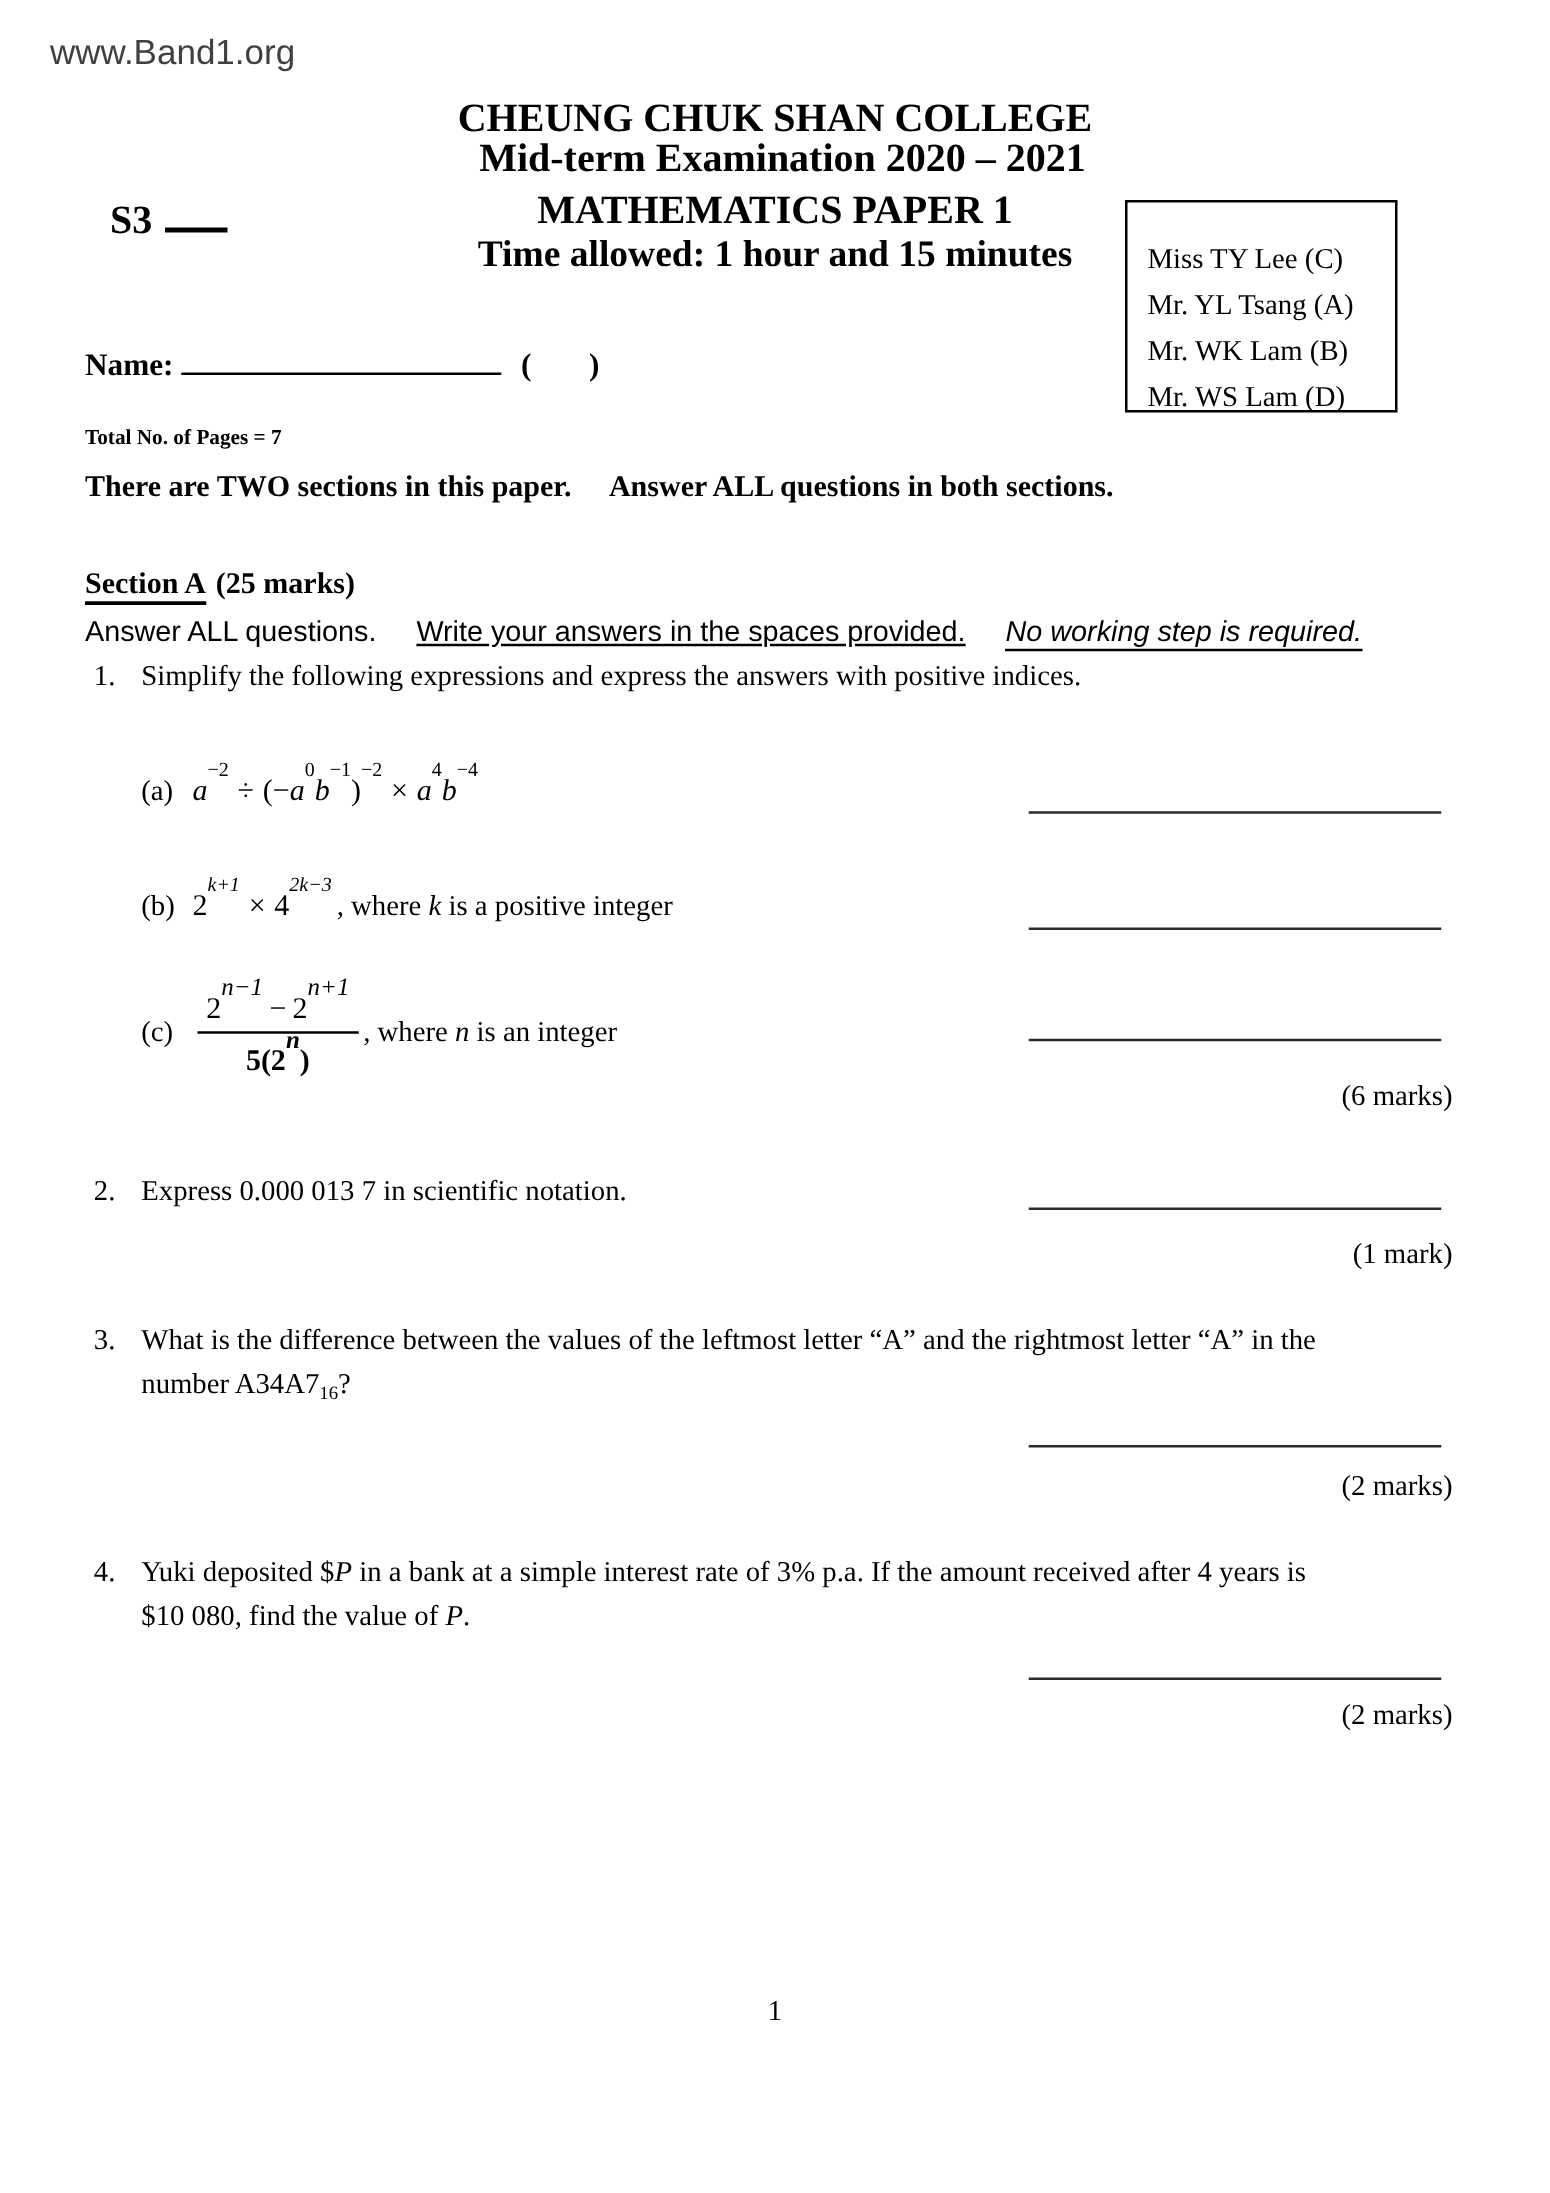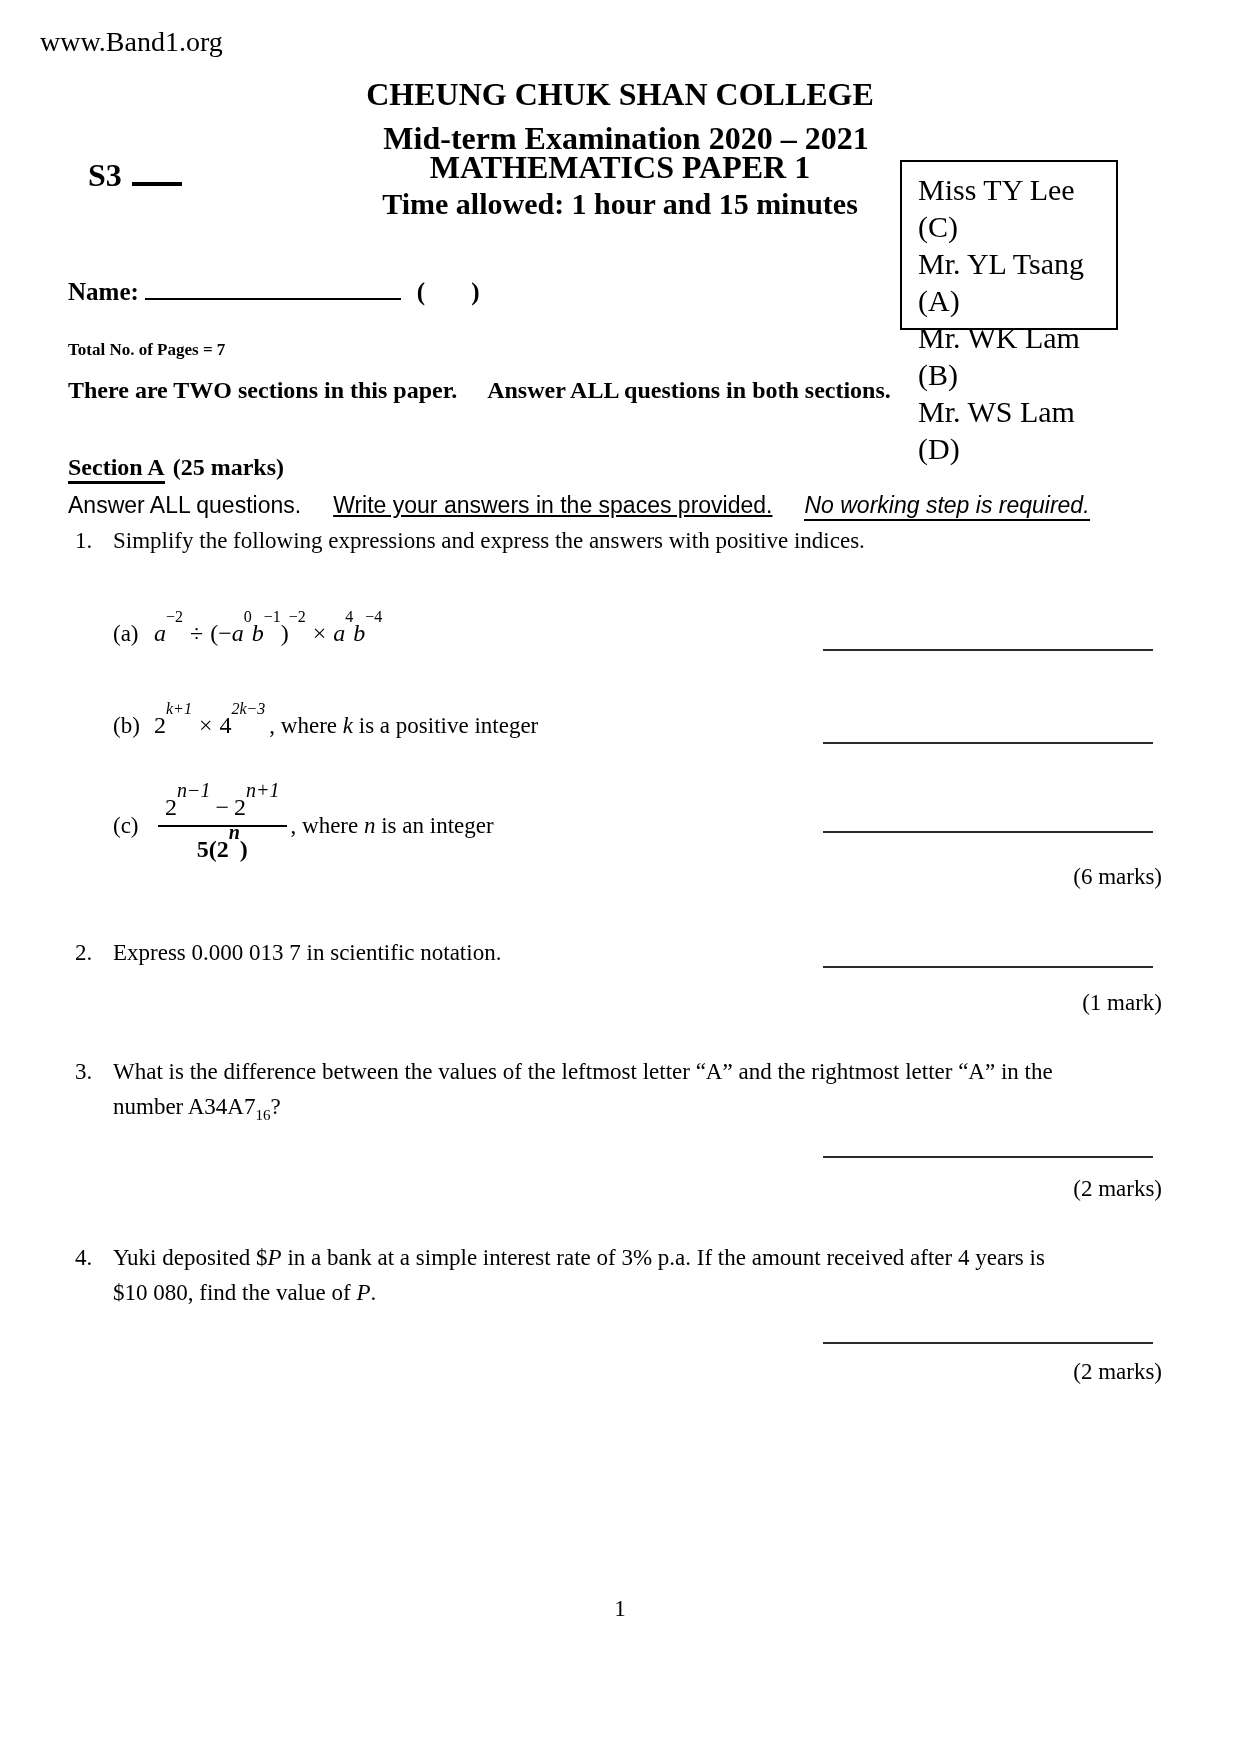--- a/index.html
+++ b/index.html
@@ -1,29 +1,29 @@
 <!DOCTYPE html>
 <html><head>
 <meta charset="utf-8">
 <style>
   html,body{margin:0;padding:0;background:#fff;}
   .page{position:relative;width:1240px;height:1754px;background:#fff;color:#000;
         font-family:"Liberation Serif",serif;overflow:hidden;}
   .abs{position:absolute;}
   
-  #site{left:40px;top:26px;font-family:Liberation Serif, serif;font-size:28px;color:#000000;}
+  #site{left:40px;top:26px;font-family:Liberation Sans, sans-serif;font-size:28px;color:#404040;}
   .title{left:0;right:0;text-align:center;font-weight:bold;font-size:32px;white-space:pre;}
   #t-college{top:76px;}
-  #t-exam{top:120px;margin-left:12px;}
+  #t-exam{top:108px;margin-left:12px;}
   #t-paper{top:149px;}
   #t-time{top:187px;font-size:30px;}
   #s3{left:88px;top:148px;font-size:32px;font-weight:bold;}
   #s3 .blank{display:inline-block;width:50px;height:34px;border-bottom:4px solid #000;margin-left:10px;}
   #teacher-box{left:900px;top:160px;width:218px;height:170px;border:2px solid #000;
-               box-sizing:border-box;padding:9px 0 0 16px;font-size:30px;line-height:37px;}
+               box-sizing:border-box;padding:26px 0 0 16px;font-size:23px;line-height:37px;}
   #name-row{left:68px;top:271px;font-size:25px;font-weight:bold;white-space:nowrap;}
   #name-row .name-blank{display:inline-block;width:256px;height:27px;border-bottom:2.5px solid #000;margin-left:6px;}
   #name-row .paren-open{margin-left:16px;}
   #name-row .paren-close{margin-left:46px;}
   
   #total-pages{left:68px;top:340px;font-size:17px;font-weight:bold;}
   #two-sections{left:68px;top:377px;font-size:24px;font-weight:bold;white-space:nowrap;}
   #two-sections .part2{margin-left:30px;}
   #section-a{left:68px;top:454px;font-size:24px;font-weight:bold;white-space:nowrap;}
   #section-a .ul-title{border-bottom:3px solid #000;padding-bottom:1px;}

